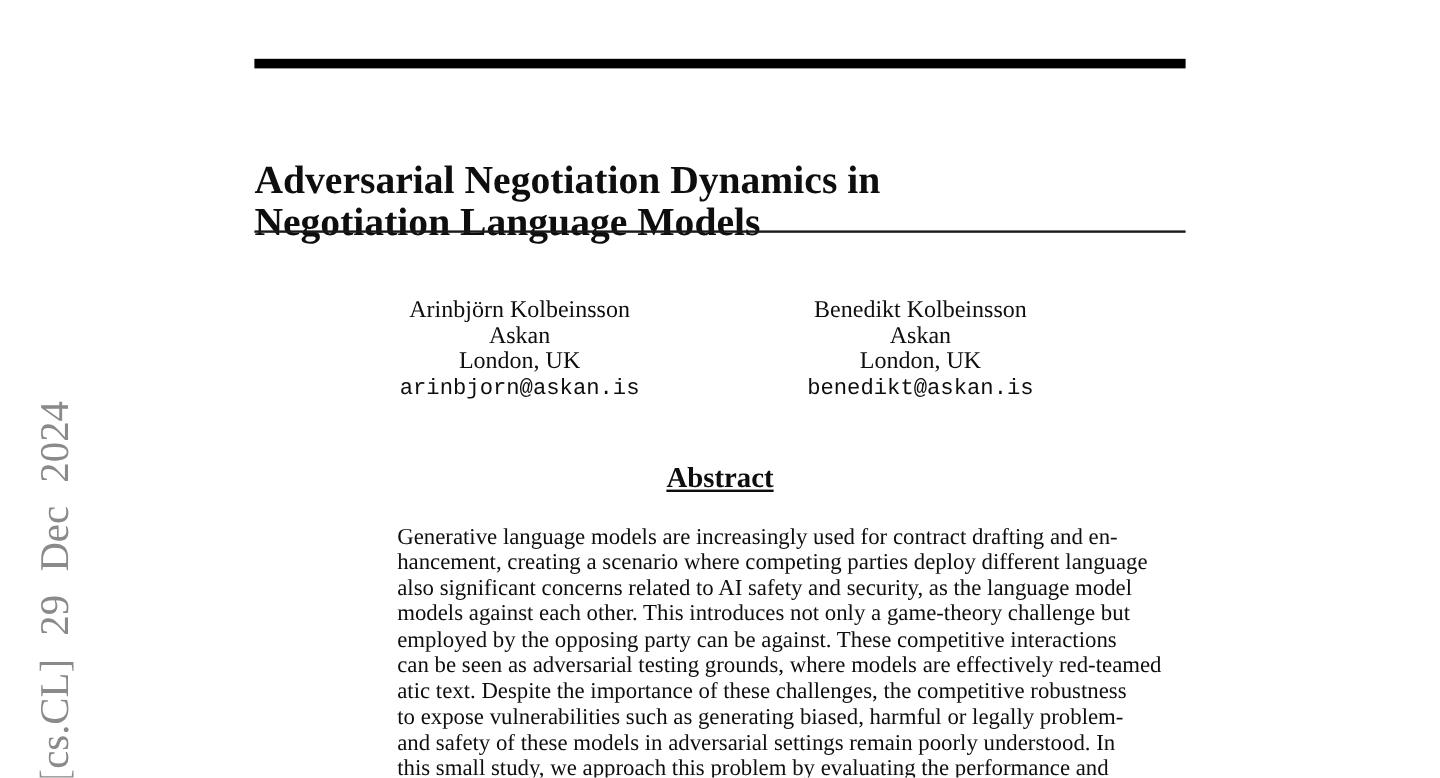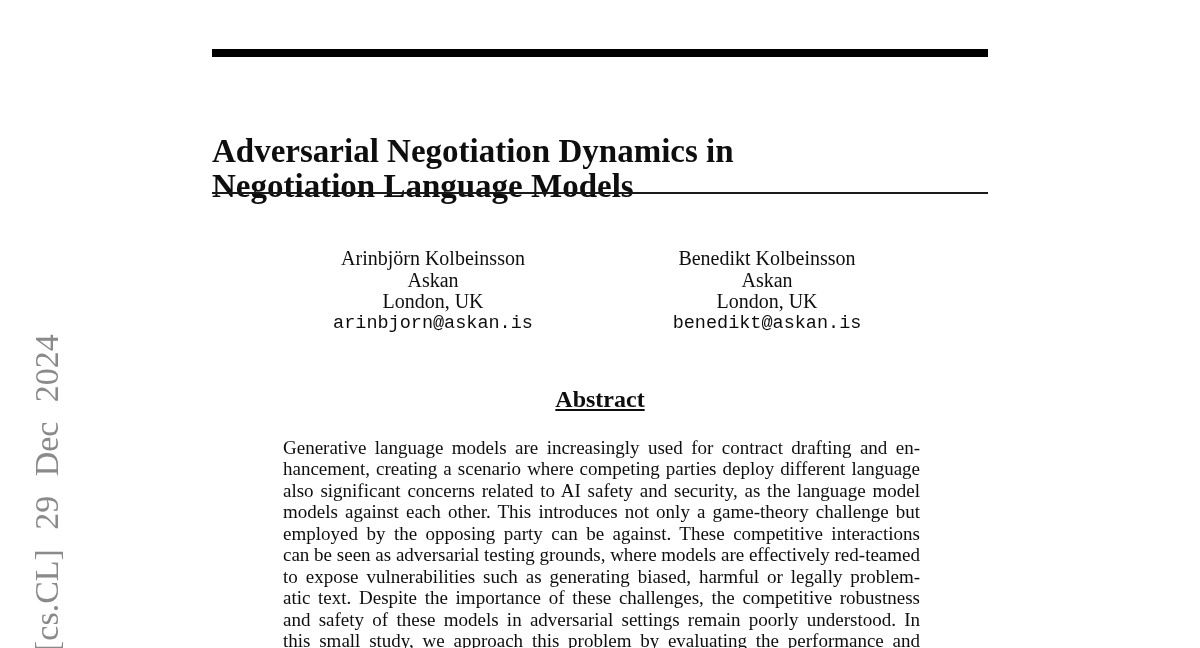--- a/index.html
+++ b/index.html
@@ -85,20 +85,21 @@
     left: 283px; top: 437px;
     width: 637px;
     font-size: 19px;
   }
   .abstract-line {
     line-height: 21.45px;
     height: 21.45px;
     text-align: justify;
     text-align-last: justify;
     white-space: nowrap;
+    margin-left: 48px;
   }
 </style>
 </head>
 <body>
 
 <div class="page">
 
   <div class="arxiv-stamp">[cs.CL] 29 Dec 2024</div>
 
   <div class="rule-thick"></div>
@@ -126,19 +127,19 @@
 
   <div class="abstract-heading">Abstract</div>
 
   <div class="abstract-body">
     <div class="abstract-line">Generative language models are increasingly used for contract drafting and en-</div>
     <div class="abstract-line">hancement, creating a scenario where competing parties deploy different language</div>
     <div class="abstract-line">also significant concerns related to AI safety and security, as the language model</div>
     <div class="abstract-line">models against each other. This introduces not only a game-theory challenge but</div>
     <div class="abstract-line">employed by the opposing party can be against. These competitive interactions</div>
     <div class="abstract-line">can be seen as adversarial testing grounds, where models are effectively red-teamed</div>
+    <div class="abstract-line">atic text. Despite the importance of these challenges, the competitive robustness</div>
     <div class="abstract-line">to expose vulnerabilities such as generating biased, harmful or legally problem-</div>
-    <div class="abstract-line">atic text. Despite the importance of these challenges, the competitive robustness</div>
     <div class="abstract-line">and safety of these models in adversarial settings remain poorly understood. In</div>
     <div class="abstract-line">this small study, we approach this problem by evaluating the performance and</div>
   </div>
 
 </div>
 
 </body></html>

